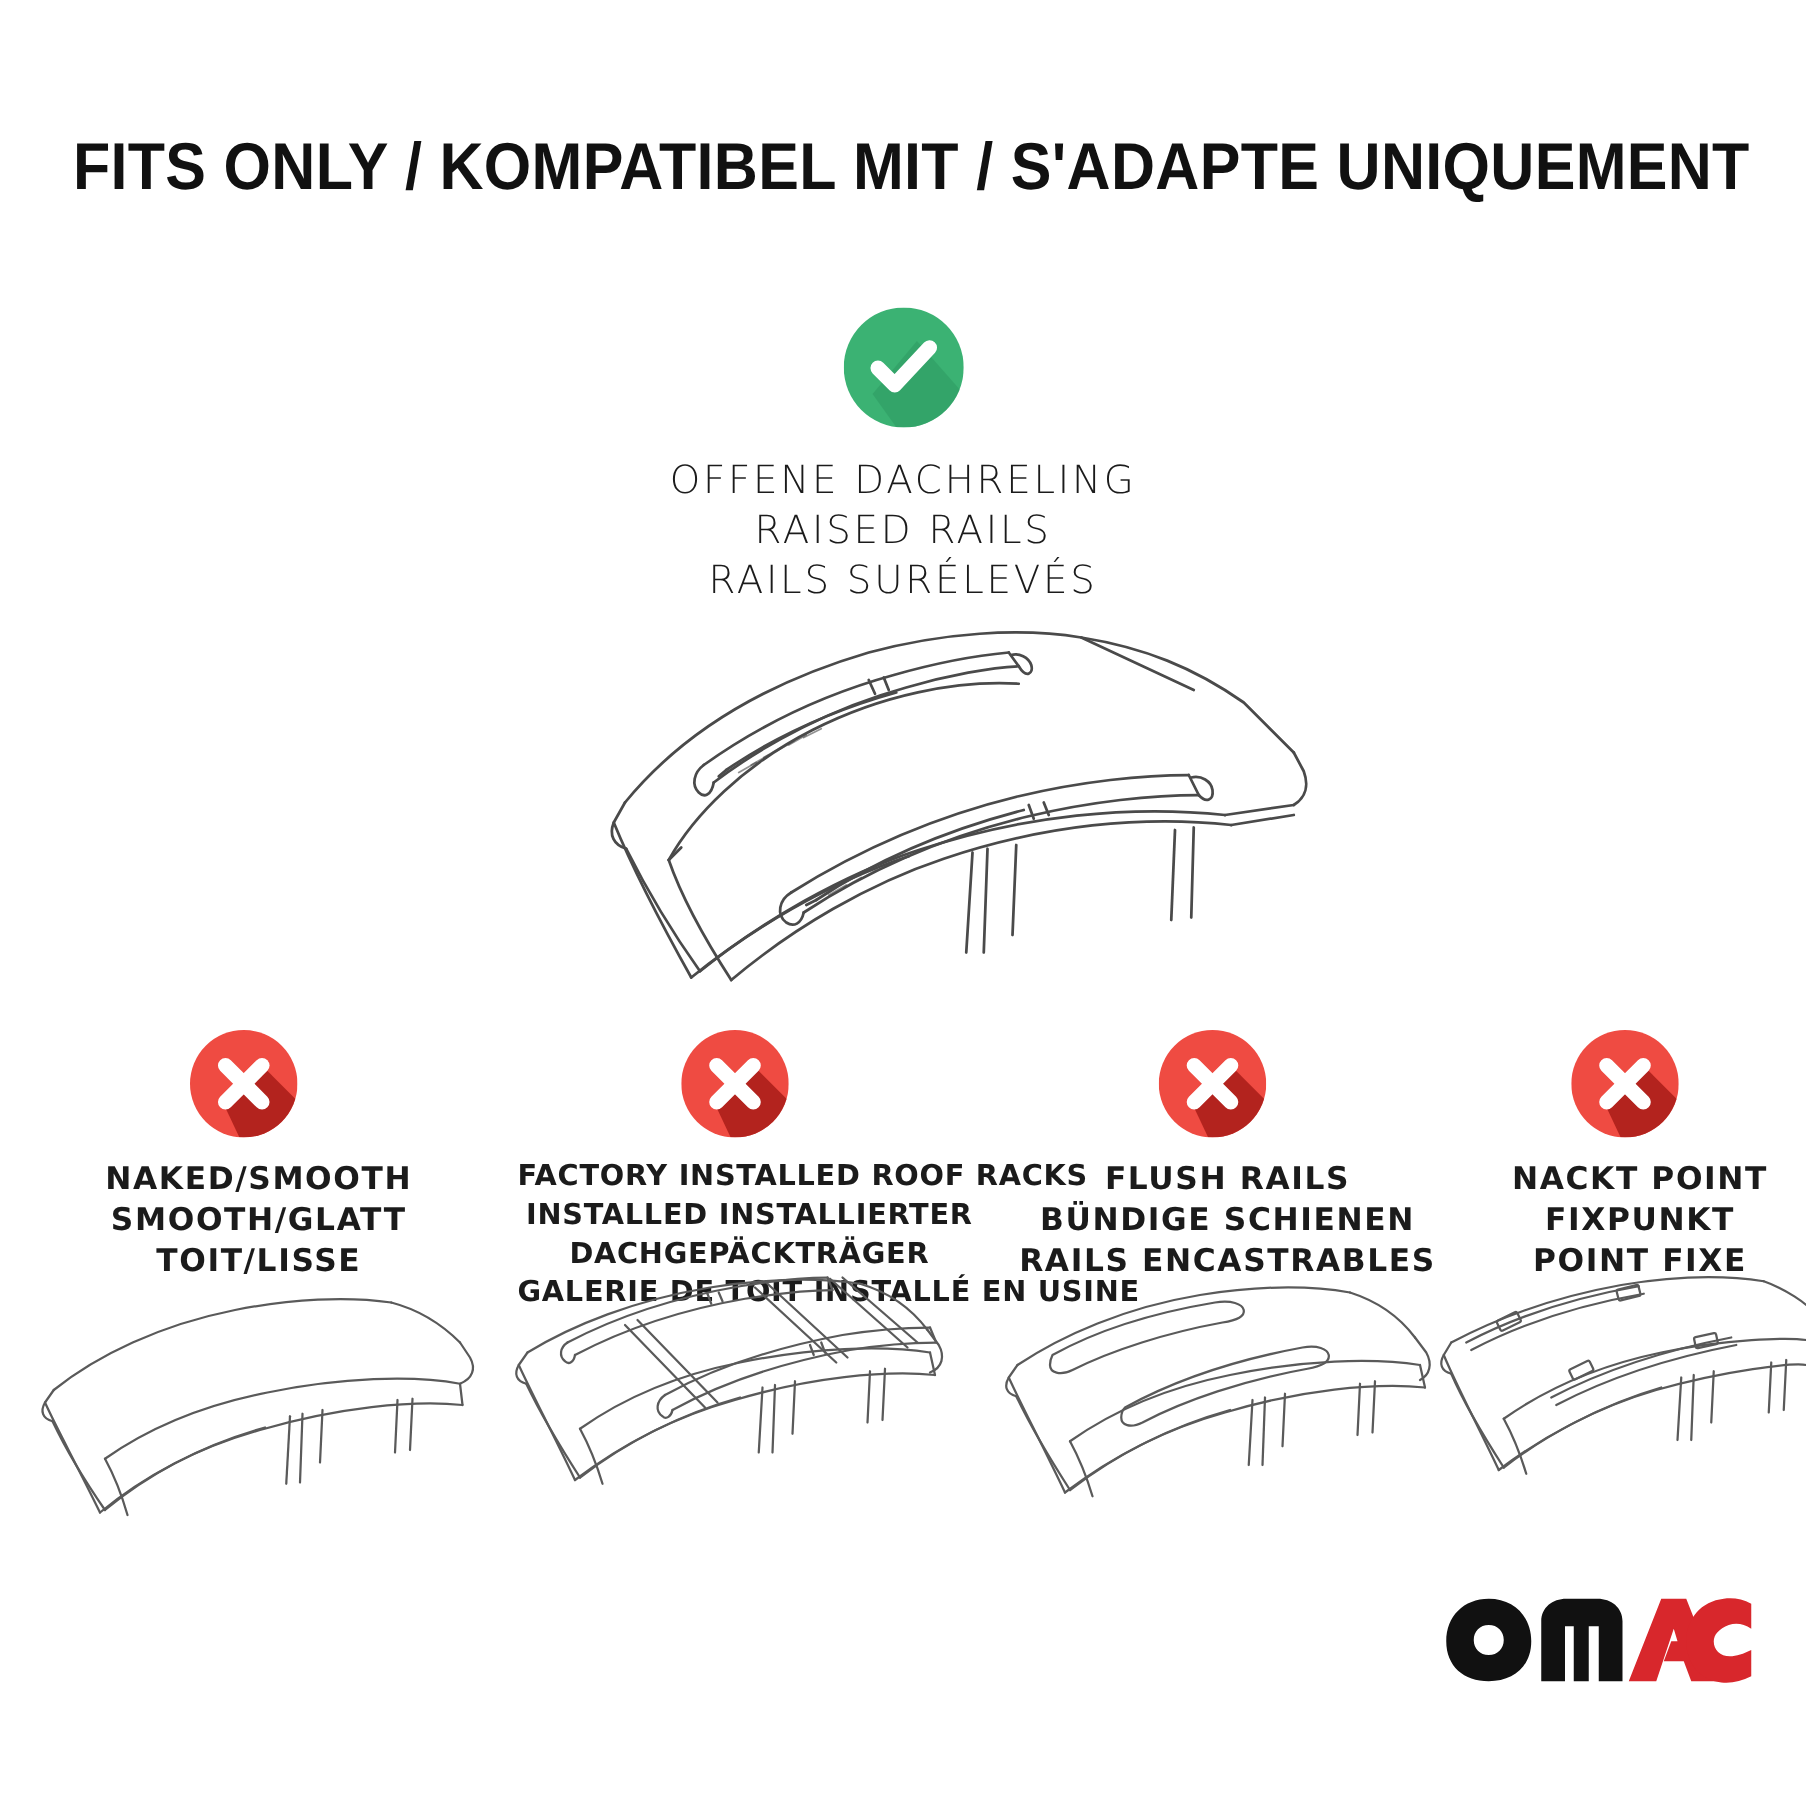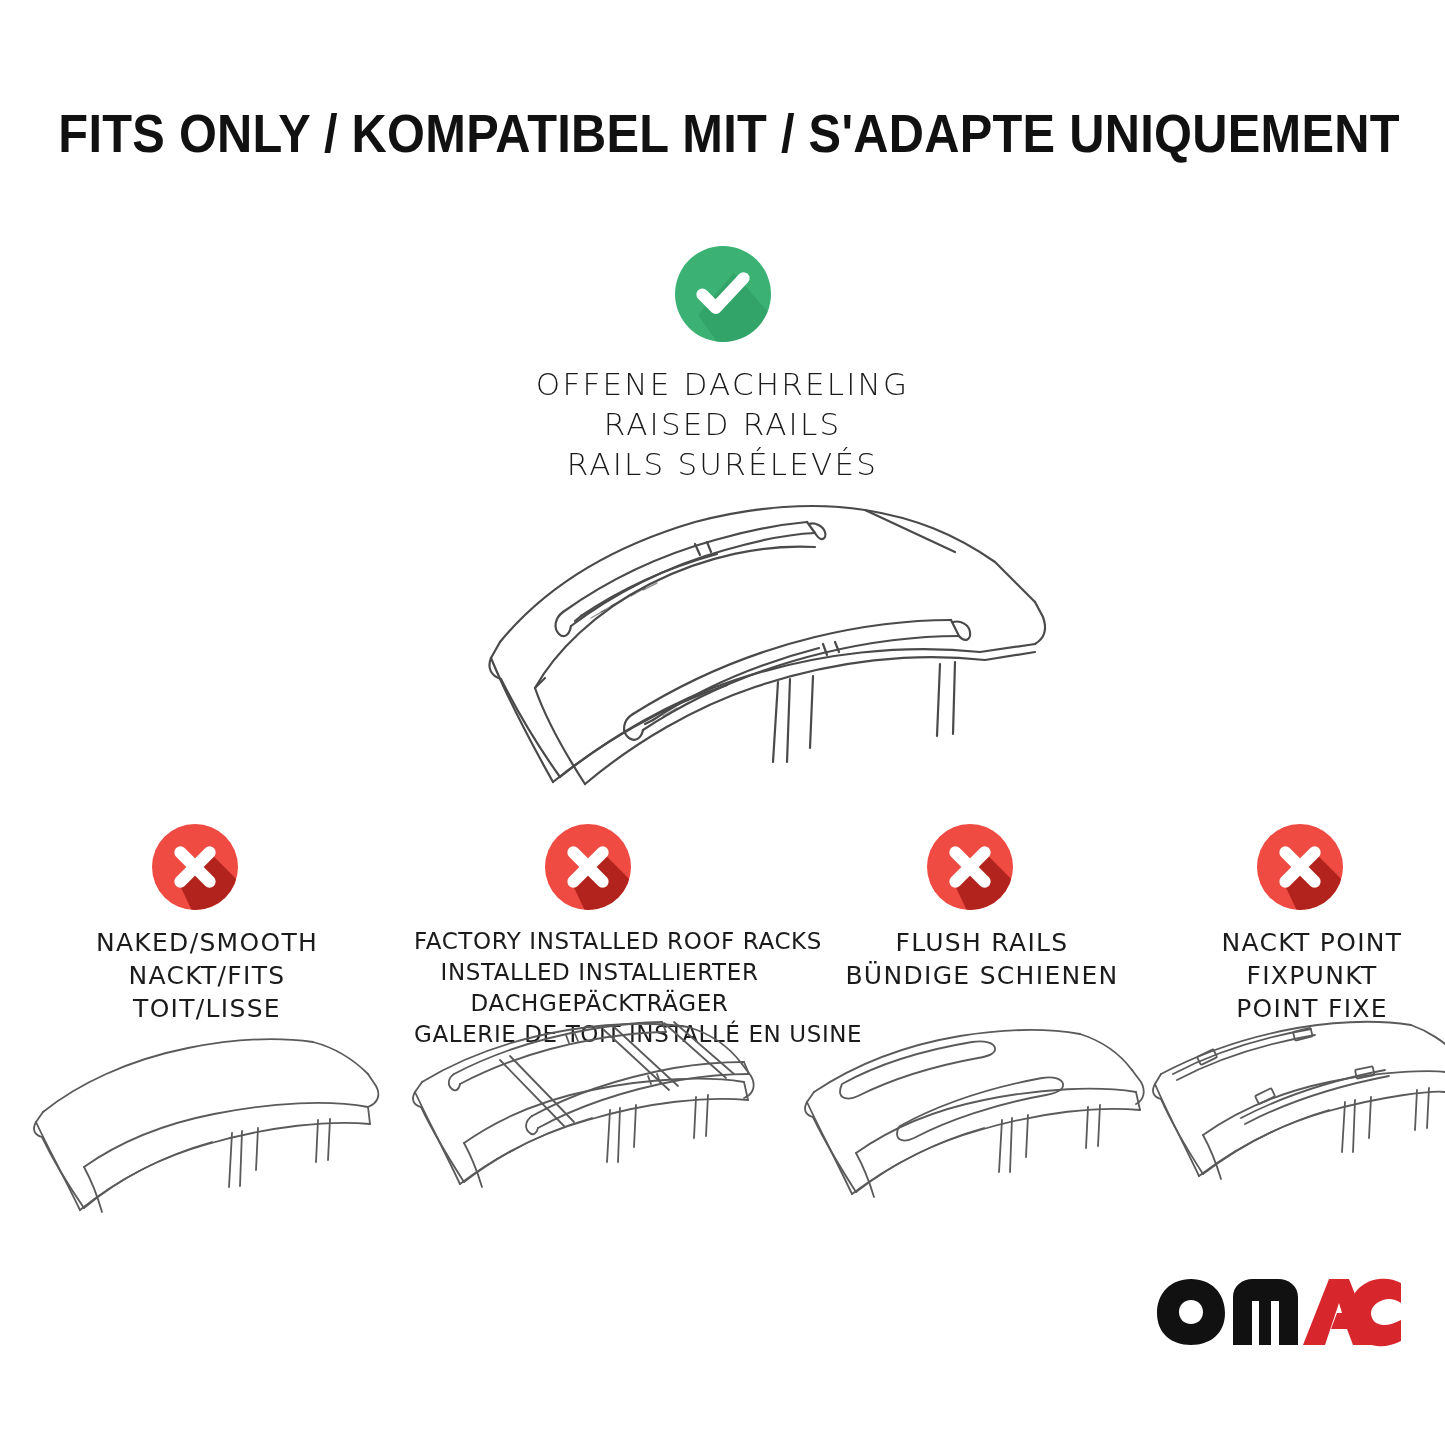--- a/index.html
+++ b/index.html
@@ -84,21 +84,21 @@
   .bad-col.c2 { width: 395px; }
   .bad-col.c3 { width: 370px; }
   .bad-col.c4 { width: 290px; }
 
   .bad-icon-wrap { display: flex; justify-content: center; }
   .bad-label {
     margin-top: 16px;
     font-size: 25px;
     line-height: 33px;
     letter-spacing: 1.3px;
-    font-weight: 400;
+    font-weight: 700;
     color: #1b1b1b;
     font-family: "DejaVu Sans", sans-serif;
     padding-left: 24px;
   }
   .bad-label div { white-space: nowrap; }
   .bad-label.small { font-size: 23px; line-height: 31px; letter-spacing: 0.6px; }
 
   .bad-illus-strip {
     position: absolute;
     left: 0;
@@ -231,21 +231,21 @@
             <polygon points="64,30 100,66 100,100 46,100 30,66" fill="#a81c18" opacity="0.85"></polygon>
           </g>
           <g stroke="#ffffff" stroke-width="14" stroke-linecap="round">
             <line x1="33" y1="33" x2="67" y2="67"></line>
             <line x1="67" y1="33" x2="33" y2="67"></line>
           </g>
         </svg>
       </div>
       <div class="bad-label">
         <div>NAKED/SMOOTH</div>
-        <div>NACKT/FITS</div>
+        <div>SMOOTH/GLATT</div>
         <div>TOIT/LISSE</div>
       </div>
     </div>
 
     <div class="bad-col c2">
       <div class="bad-icon-wrap">
         <svg class="status-icon" width="86" height="86" viewBox="0 0 100 100">
           <defs>
               <clipPath id="xclip2">
                 <circle cx="50" cy="50" r="50"></circle>
@@ -283,20 +283,21 @@
           </g>
           <g stroke="#ffffff" stroke-width="14" stroke-linecap="round">
             <line x1="33" y1="33" x2="67" y2="67"></line>
             <line x1="67" y1="33" x2="33" y2="67"></line>
           </g>
         </svg>
       </div>
       <div class="bad-label">
         <div>FLUSH RAILS</div>
         <div>BÜNDIGE SCHIENEN</div>
+        <div>RAILS ENCASTRABLES</div>
       </div>
     </div>
 
     <div class="bad-col c4">
       <div class="bad-icon-wrap">
         <svg class="status-icon" width="86" height="86" viewBox="0 0 100 100">
           <defs>
               <clipPath id="xclip4">
                 <circle cx="50" cy="50" r="50"></circle>
               </clipPath>

